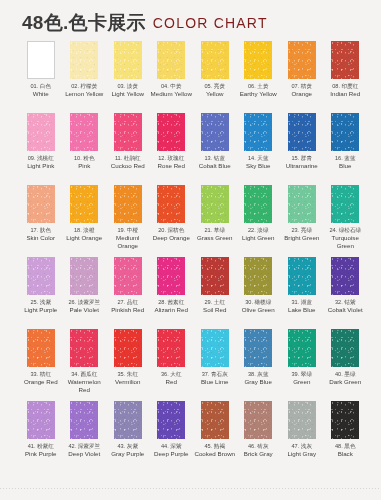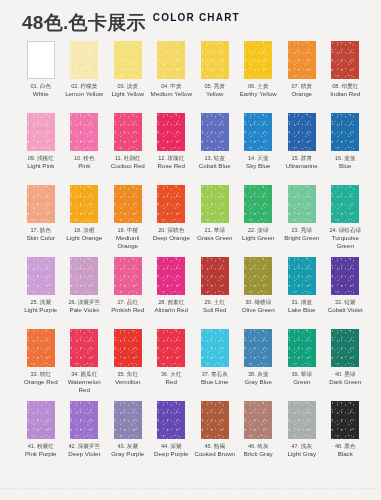--- a/index.html
+++ b/index.html
@@ -17,35 +17,35 @@
   .page {
     width: 381px;
     height: 500px;
     box-sizing: border-box;
     position: relative;
   }
   
   .title-bar {
     padding: 13px 0 0 22px;
     display: flex;
-    align-items: flex-start;
+    align-items: center;
     gap: 7px;
   }
   .title-cn {
     font-size: 19px;
     font-weight: 700;
     color: #3b3b3b;
     letter-spacing: 0.3px;
     line-height: 1;
     white-space: nowrap;
   }
   .title-en {
-    font-size: 10px;
-    font-weight: 700;
-    color: #0f172a;
+    font-size: 14px;
+    font-weight: 400;
+    color: #7f1d1d;
     letter-spacing: 1.2px;
     line-height: 1;
     white-space: nowrap;
   }
   
   .grid {
     margin: 9px 0 0 0;
     padding: 0 14px 0 19px;
     display: grid;
     grid-template-columns: repeat(8, 1fr);

